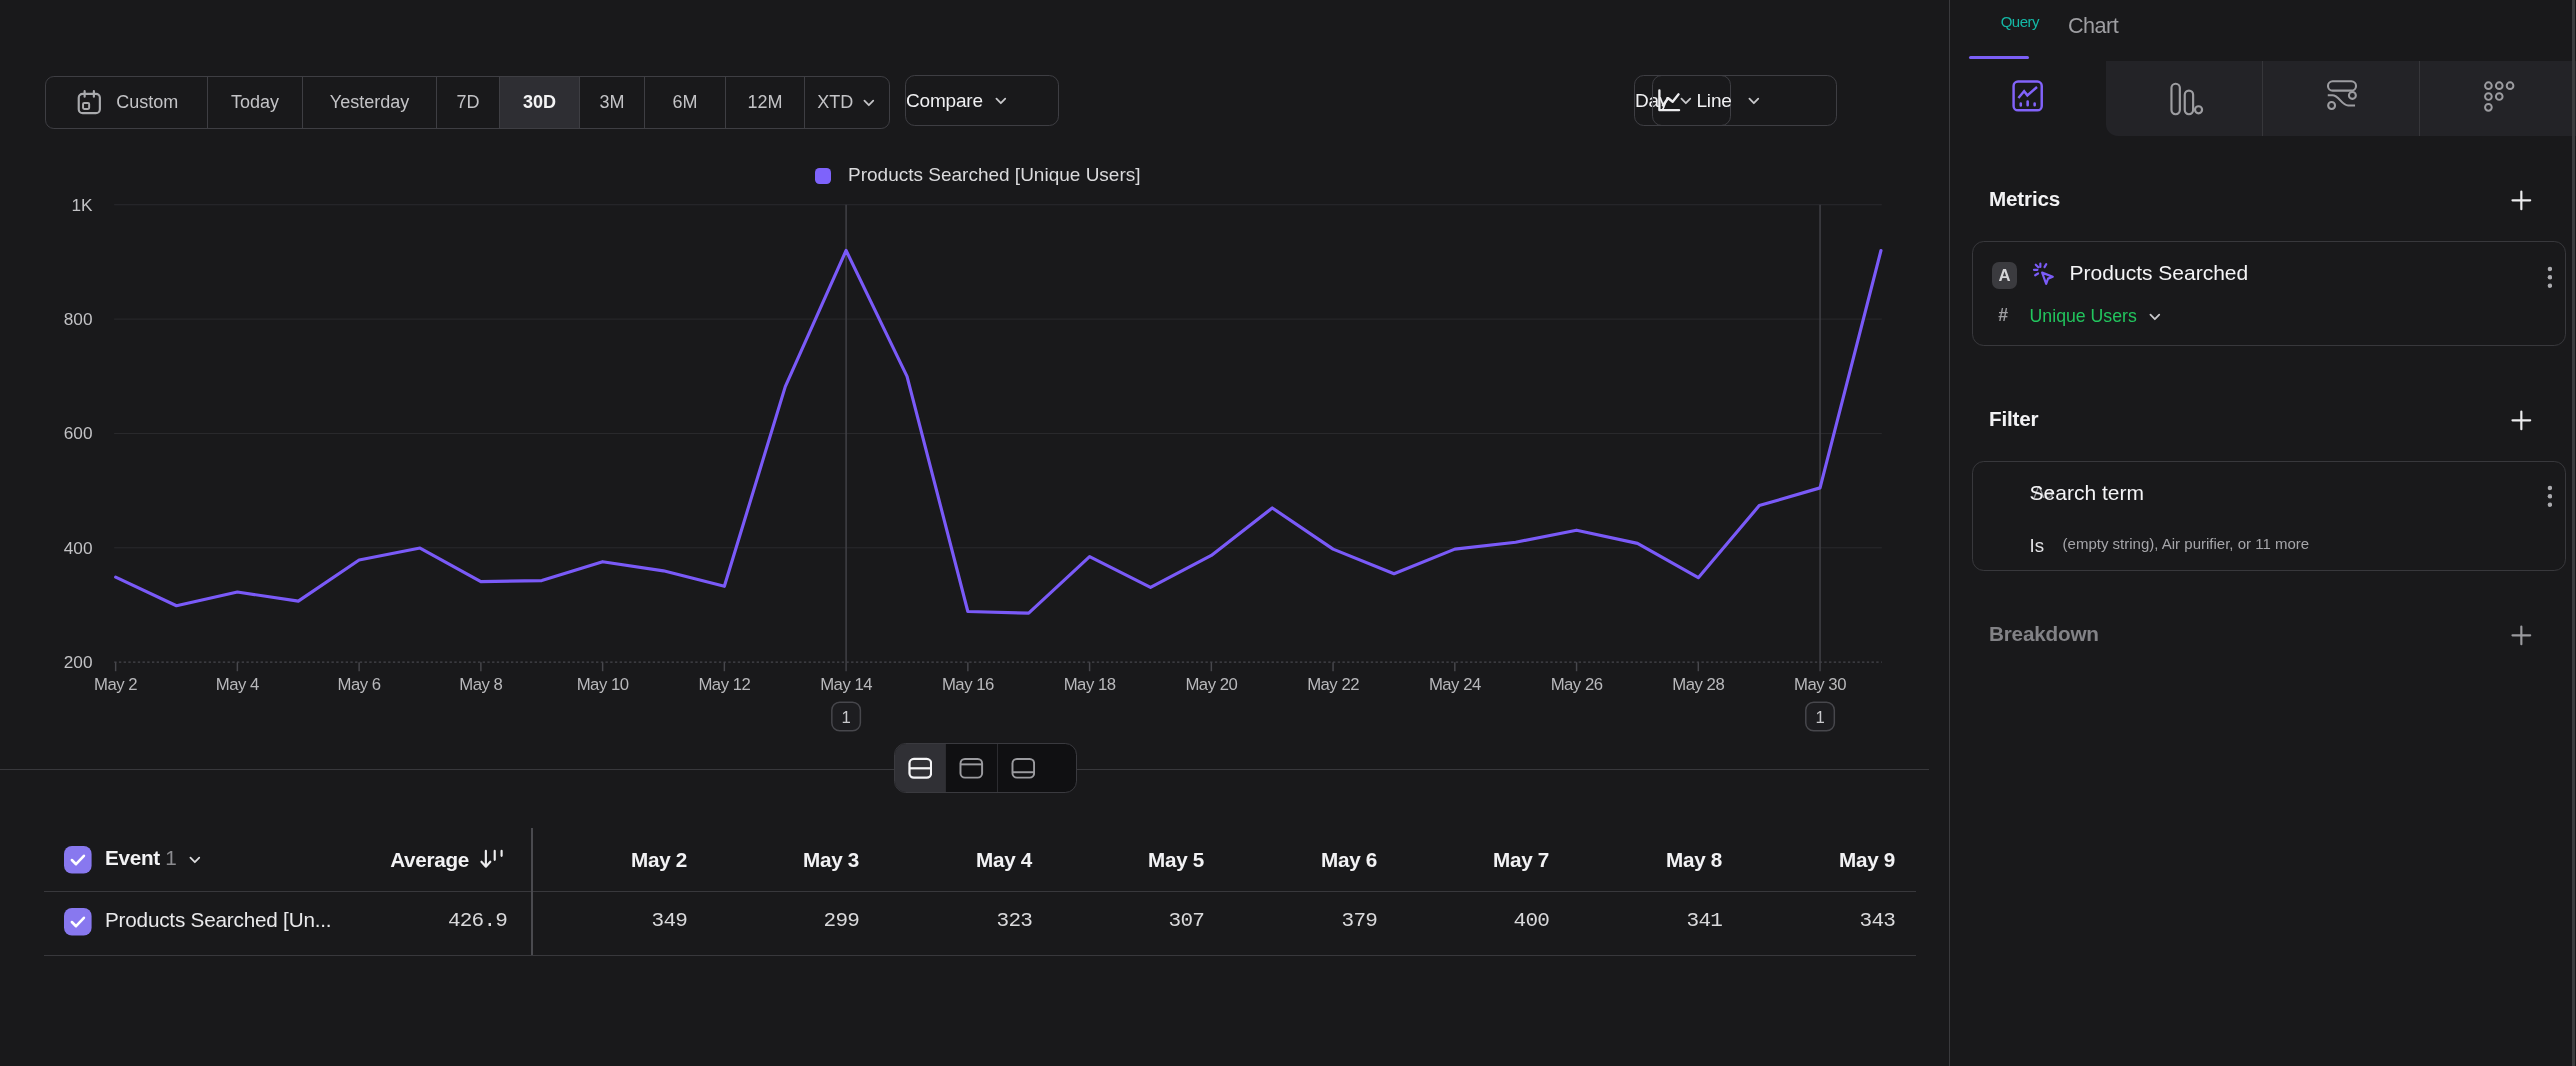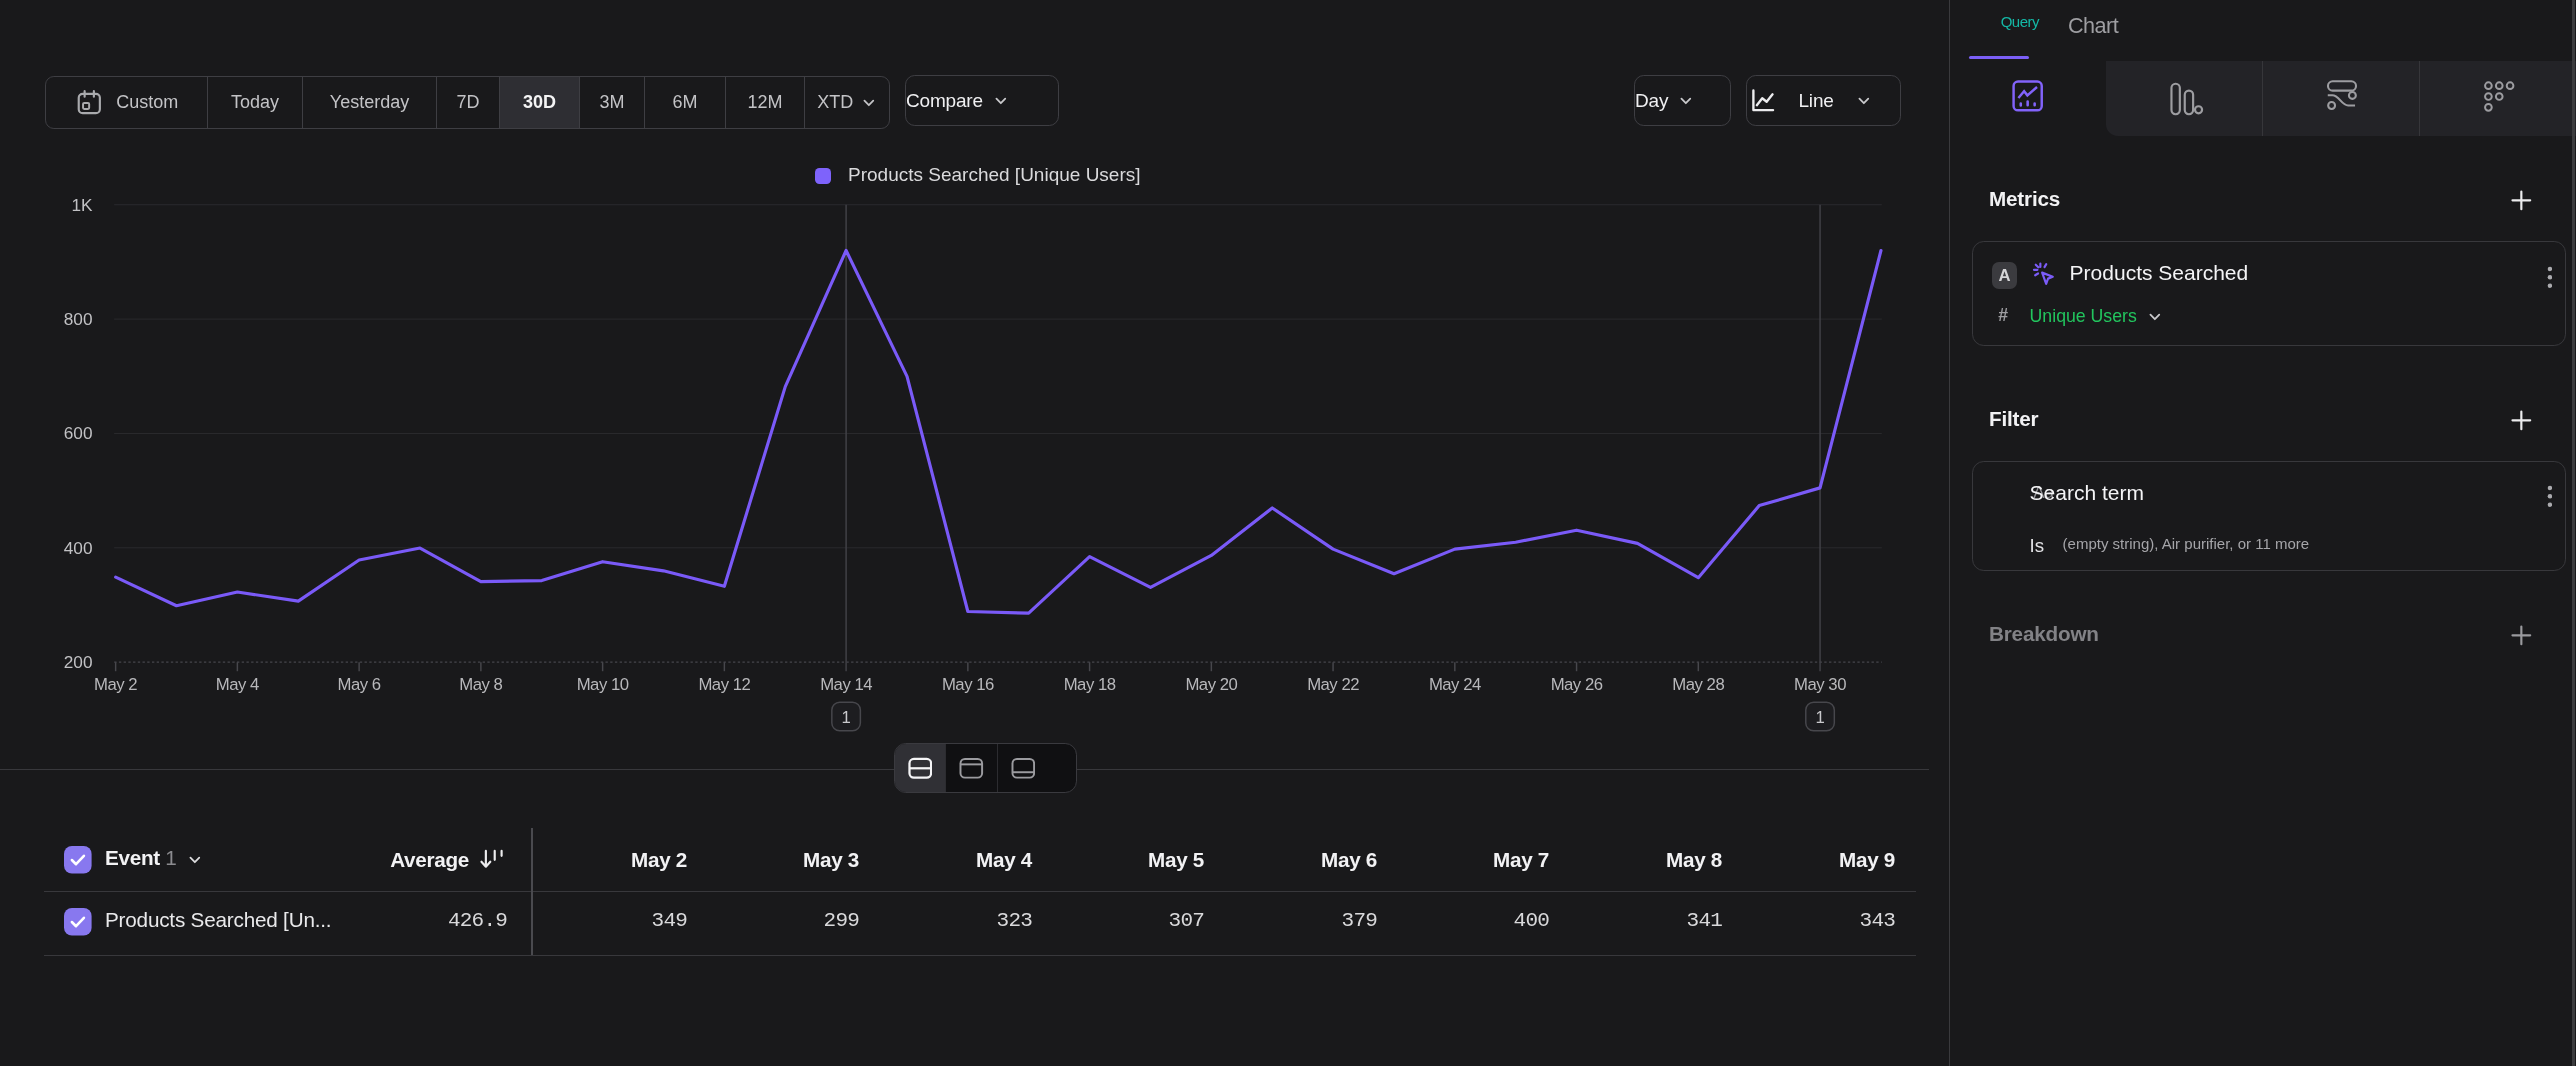--- a/index.html
+++ b/index.html
@@ -38,21 +38,21 @@
         <path d="M3.5 5.8L8 10.4l4.5-4.6" stroke="#c3c3c6" stroke-width="1.8" fill="none" stroke-linecap="round" stroke-linejoin="round"></path>
       </svg></div>
 </div>
 
 <div class="obtn" style="left:905px; width:154px;">Compare <svg width="15.7" height="15.7" viewBox="0 0 16 16" style="vertical-align:middle">
       <path d="M3.5 5.8L8 10.4l4.5-4.6" stroke="#c9c9cc" stroke-width="1.8" fill="none" stroke-linecap="round" stroke-linejoin="round"></path>
     </svg></div>
 <div class="obtn" style="left:1634px; width:97px;">Day <svg width="15.7" height="15.7" viewBox="0 0 16 16" style="vertical-align:middle">
       <path d="M3.5 5.8L8 10.4l4.5-4.6" stroke="#c9c9cc" stroke-width="1.8" fill="none" stroke-linecap="round" stroke-linejoin="round"></path>
     </svg></div>
-<div class="obtn" style="left:1746px; width:155px; gap:22px;"><svg width="29.5" height="29.5" viewBox="0 0 30 30">
+<div class="obtn" style="left:1652px; width:185px; gap:14px;"><svg width="29.5" height="29.5" viewBox="0 0 30 30">
       <path d="M6.5 4.5v20h20" stroke="#ececee" stroke-width="2.4" fill="none" stroke-linecap="round" stroke-linejoin="round"></path>
       <path d="M10 19.5l5.5-7 4.5 3.5 6-7.5" stroke="#ececee" stroke-width="2.4" fill="none" stroke-linecap="round" stroke-linejoin="round"></path>
     </svg> Line <svg width="15.7" height="15.7" viewBox="0 0 16 16" style="vertical-align:middle">
       <path d="M3.5 5.8L8 10.4l4.5-4.6" stroke="#c9c9cc" stroke-width="1.8" fill="none" stroke-linecap="round" stroke-linejoin="round"></path>
     </svg></div>
 
 <div class="abs" style="left:815px; top:168px; width:15.7px; height:15.7px; border-radius:4.4px; background:#7e63fb;"></div>
 <div class="abs" style="left:840px; top:164px; font-size:19px; font-weight:400; color:#dadadc;margin-left:8px;">Products Searched [Unique Users]</div>
 
 <svg class="abs" style="left:0;top:0" width="1929" height="748" viewBox="0 0 1960 760">

